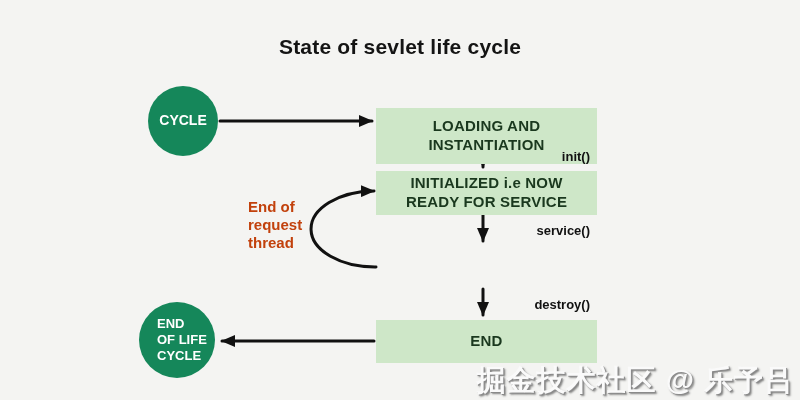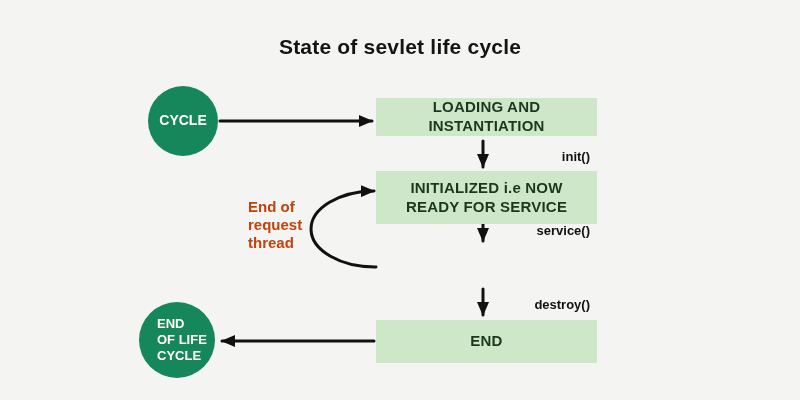--- a/index.html
+++ b/index.html
@@ -57,22 +57,22 @@
     display: flex;
     align-items: center;
     justify-content: center;
     text-align: center;
     font-size: 15px;
     font-weight: 600;
     line-height: 1.25;
     white-space: pre-line;
     letter-spacing: 0.2px;
   }
-  .box-loading     { top: 88px;  height: 38px; }
-  .box-initialized { top: 161px; height: 53px; }
+  .box-loading     { top: 98px;  height: 56px; }
+  .box-initialized { top: 161px; height: 44px; }
   .box-handling    { top: 235px; height: 43px; }
   .box-end         { top: 310px; height: 43px; }
 
   .method-label {
     position: absolute;
     right: 210px;
     text-align: right;
     font-size: 13px;
     font-weight: 600;
     color: #111111;
@@ -153,14 +153,15 @@
   <div class="method-label label-init">init()</div>
 
   <div class="method-label label-service">service()</div>
 
   <div class="method-label label-destroy">destroy()</div>
 
   <div class="loop-label">End of
 request
 thread</div>
 
+  <div class="watermark">掘金技术社区 @ 乐予吕</div>
 
 </div>
 
 </body></html>

